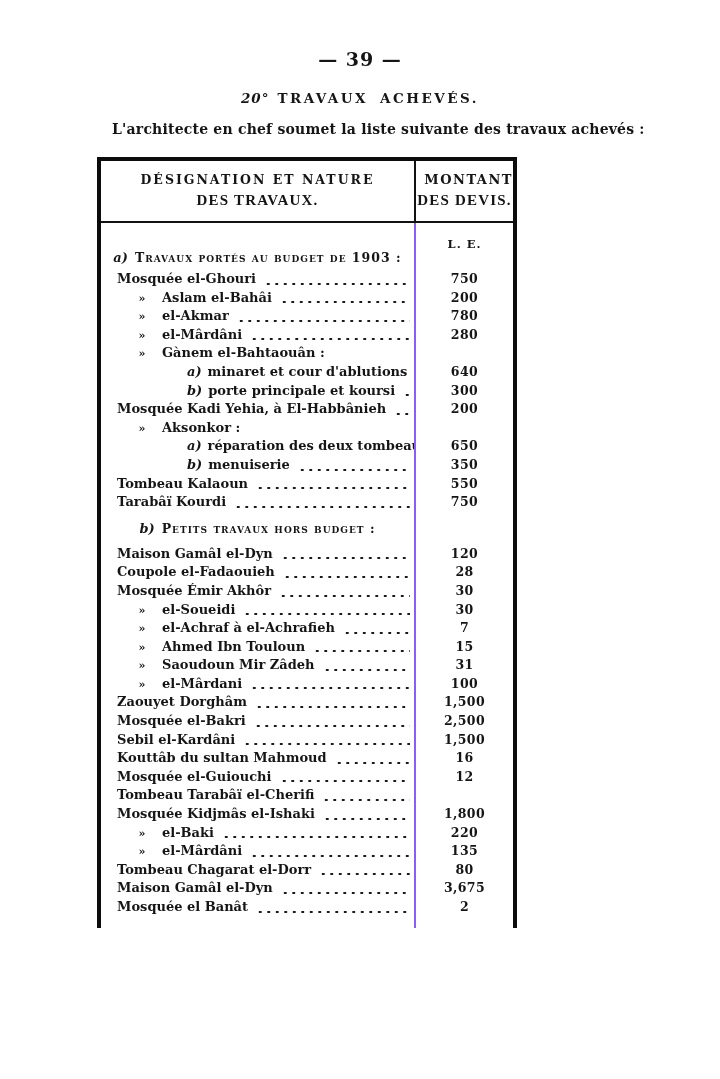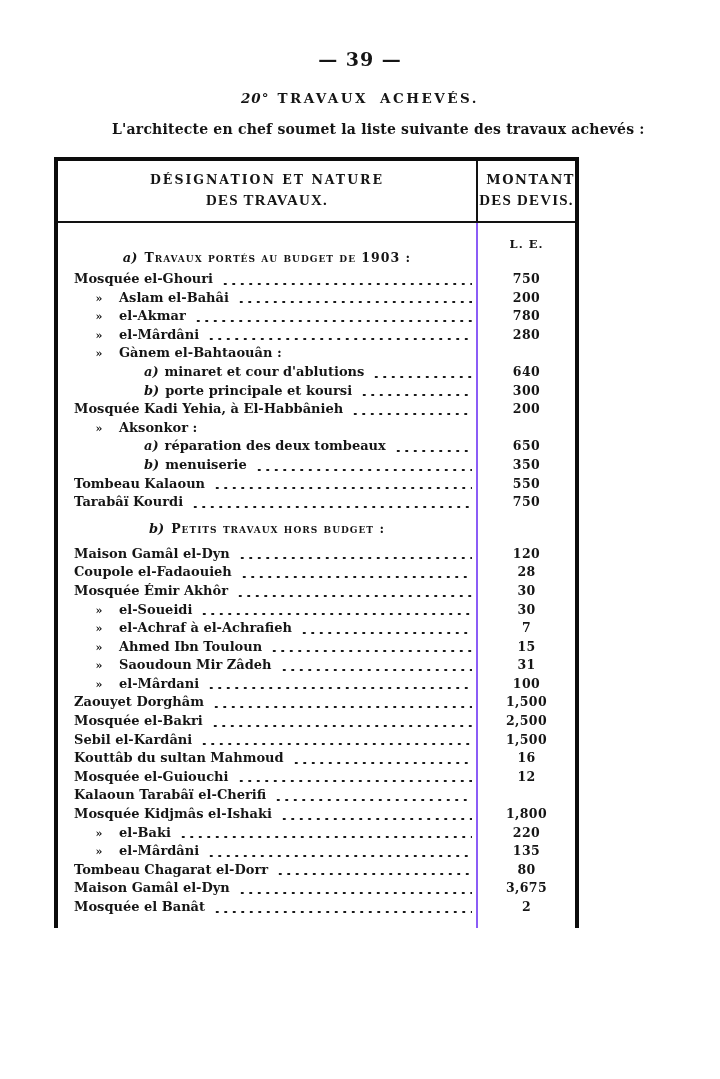--- a/index.html
+++ b/index.html
@@ -16,21 +16,21 @@
     margin-top:20px; text-align:center;
     font-size:13.5px; font-weight:bold; letter-spacing:2.5px; word-spacing:5px;
   }
   .doc-title .numeral { letter-spacing:1px; margin-right:8px;font-style:italic; }
   .intro {
     margin:15px 0 0 112px; font-size:14px; font-weight:bold;
     white-space:nowrap; letter-spacing:0.2px;
   }
   .sheet {
     box-sizing:border-box;
-    margin:20px 0 0 54px; width:525px;
+    margin:20px 0 0 97px; width:420px;
     border:4px solid #0c0c0c; border-bottom:none;
     display:grid; grid-template-columns:1fr 99px;
   }
   .trow { display:contents; }
   .th { border-bottom:2px solid #121212; text-align:center; padding:11px 0 12px; }
   .th-right { border-left:2px solid #121212; }
   .th .l1 { font-weight:bold; font-size:12.5px; letter-spacing:2px; }
   .th-right .l1 { font-size:13px; letter-spacing:1.5px;text-align:right; }
   .th .l2 { font-weight:bold; font-size:15px; letter-spacing:1.2px; margin-top:5px;font-family:Liberation Serif, serif; }
   .cname {
@@ -195,21 +195,21 @@
       </div><div class="camt">1,500</div></div>
     <div class="trow"><div class="cname">
         <span class="lbl">Kouttâb du sultan Mahmoud</span>
         <span class="leader"></span>
       </div><div class="camt">16</div></div>
     <div class="trow"><div class="cname">
         <span class="lbl">Mosquée el-Guiouchi</span>
         <span class="leader"></span>
       </div><div class="camt">12</div></div>
     <div class="trow"><div class="cname">
-        <span class="lbl">Kalaoun Tarabâï el-Cherifi</span>
+        <span class="lbl">Tombeau Tarabâï el-Cherifi</span>
         <span class="leader"></span>
       </div><div class="camt"></div></div>
     <div class="trow"><div class="cname">
         <span class="lbl">Mosquée Kidjmâs el-Ishaki</span>
         <span class="leader"></span>
       </div><div class="camt">1,800</div></div>
     <div class="trow"><div class="cname">
         <span class="ditto">»</span>
         <span class="lbl">el-Baki</span>
         <span class="leader"></span>

